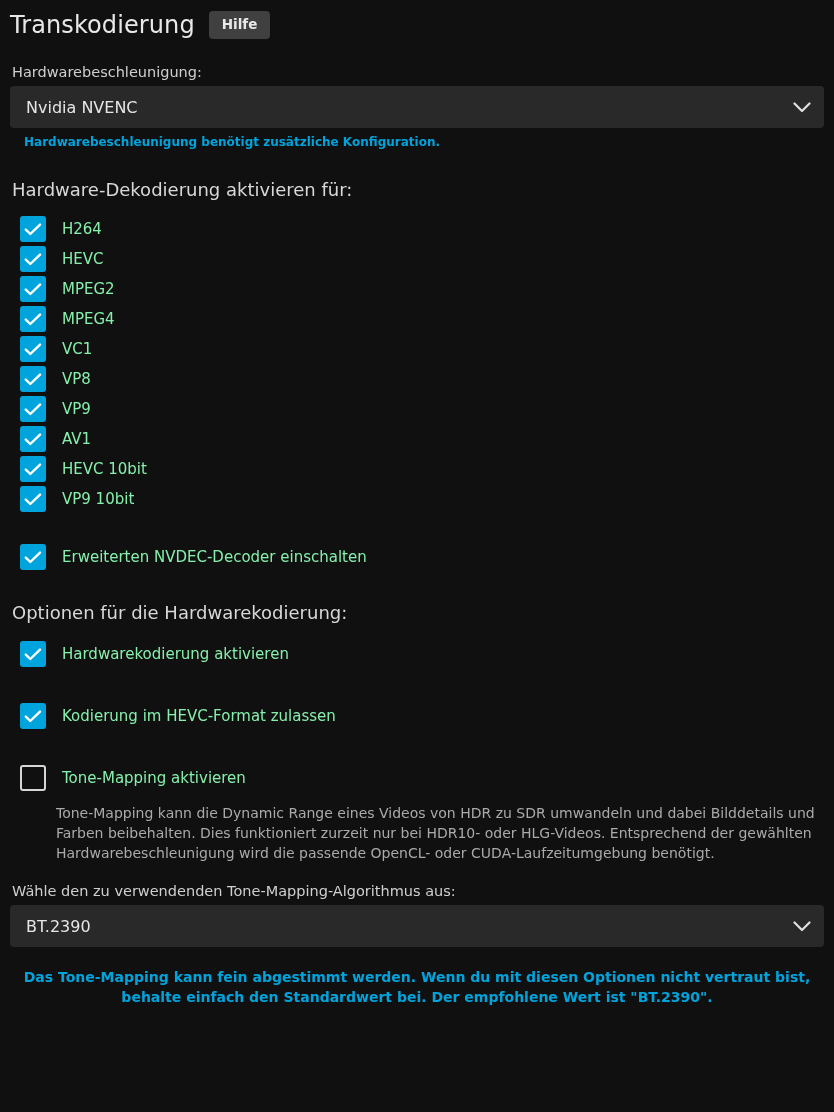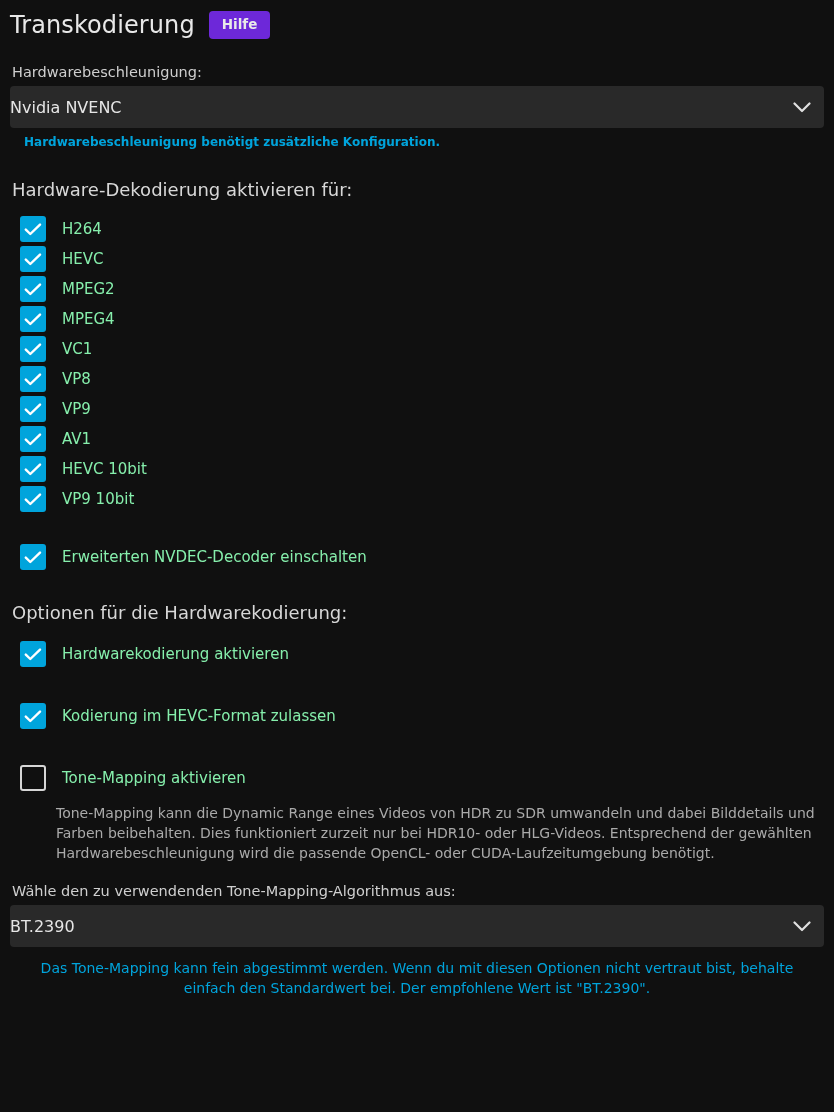--- a/index.html
+++ b/index.html
@@ -29,21 +29,21 @@
     height: 48px;
   }
   .page-title {
     font-size: 24px;
     font-weight: 400;
     color: #e8e8e8;
     letter-spacing: 0.1px;
     line-height: 1.1;
   }
   .help-button {
-    background: #6d28d9;
+    background: #404040;
     color: #e9e9e9;
     border: none;
     border-radius: 4px;
     font-family: "DejaVu Sans", sans-serif;
     font-size: 13.5px;
     font-weight: 700;
     padding: 7px 13px 8px;
     cursor: pointer;
     line-height: 1;
   }
@@ -60,21 +60,21 @@
     height: 42px;
     background: #292929;
     border-radius: 4px;
     display: flex;
     align-items: center;
     cursor: pointer;
   }
   .select-value {
     font-size: 16px;
     color: #e6e6e6;
-    padding-left: 0;
+    padding-left: 16px;
     flex: 1;
   }
   .chev {
     width: 44px;
     display: flex;
     align-items: center;
     justify-content: center;
   }
   .chev svg { display: block; }
 
@@ -133,24 +133,24 @@
     font-size: 14px;
     color: #aaaaaa;
     line-height: 20px;
     margin: 10px 0 0 46px;
     max-width: 772px;
   }
 
   .footer-note {
     color: #00a4dc;
     font-size: 14px;
-    font-weight: 400;
+    font-weight: 700;
     line-height: 20px;
     text-align: center;
-    margin: 11px 8px 0;
+    margin: 20px 8px 0;
   }
 </style>
 </head>
 <body>
 
 <div class="page">
 
   <div class="header-row">
     <div class="page-title">Transkodierung</div>
     <button class="help-button">Hilfe</button>

